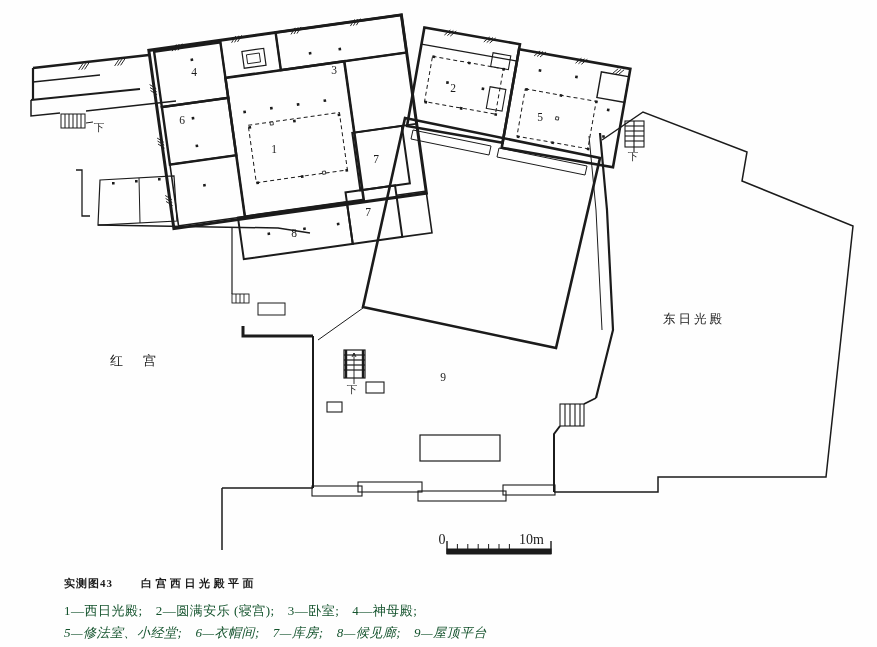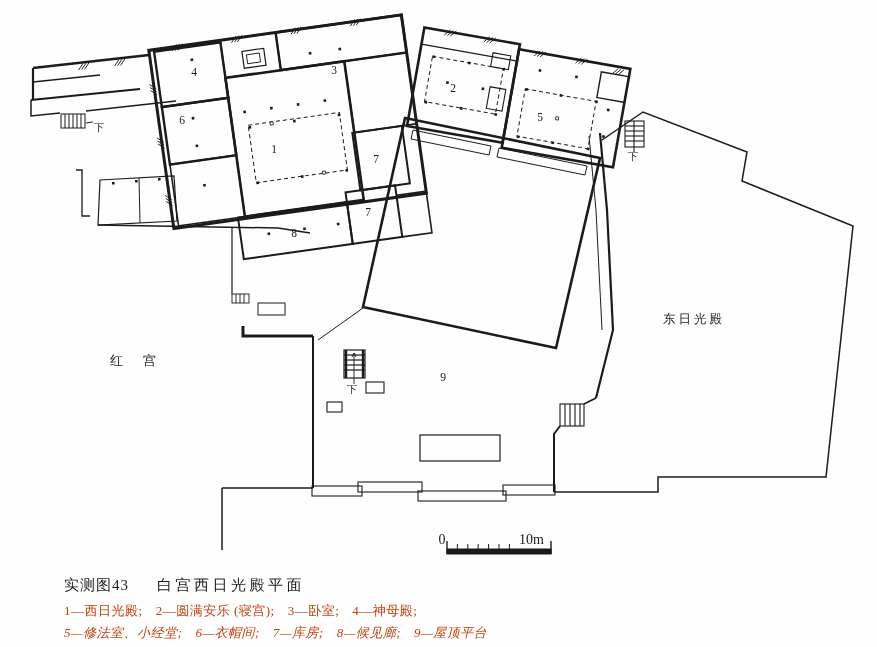--- a/index.html
+++ b/index.html
@@ -5,25 +5,25 @@
   html,body{margin:0;padding:0;background:#fff;}
   .page{position:relative;width:877px;height:647px;background:#fefefe;overflow:hidden;
         font-family:"Liberation Serif", serif;color:#1b1b1b;}
   svg{position:absolute;top:0;left:0;}
   svg text{font-family:"Liberation Serif", serif;fill:#1b1b1b;}
   .t-room{font-size:11.5px;}
   .t-down{font-size:10.5px;}
   .t-east{font-size:12.5px;letter-spacing:3px;}
   .t-red{font-size:13px;letter-spacing:20px;}
   .t-scale{font-size:14px;}
-  .caption{position:absolute;left:64px;top:576px;font-weight:normal;font-size:15px;
+  .caption{position:absolute;left:64px;top:576px;font-weight:bold;font-size:11px;
            white-space:nowrap;}
   .caption .figno{margin-right:28px;letter-spacing:1px;}
   .caption .figtitle{letter-spacing:3.5px;}
-  .legend-line{position:absolute;left:64px;font-size:13px;color:#c2410c;white-space:nowrap;
+  .legend-line{position:absolute;left:64px;font-size:13px;color:#14532d;white-space:nowrap;
                letter-spacing:0.5px;}
   .legend-1{top:602px;}
   .legend-2{top:624px;font-style:italic;}
   .legend-item{margin-right:13px;}
 </style>
 </head>
 <body>
 
 <div class="page">
 

